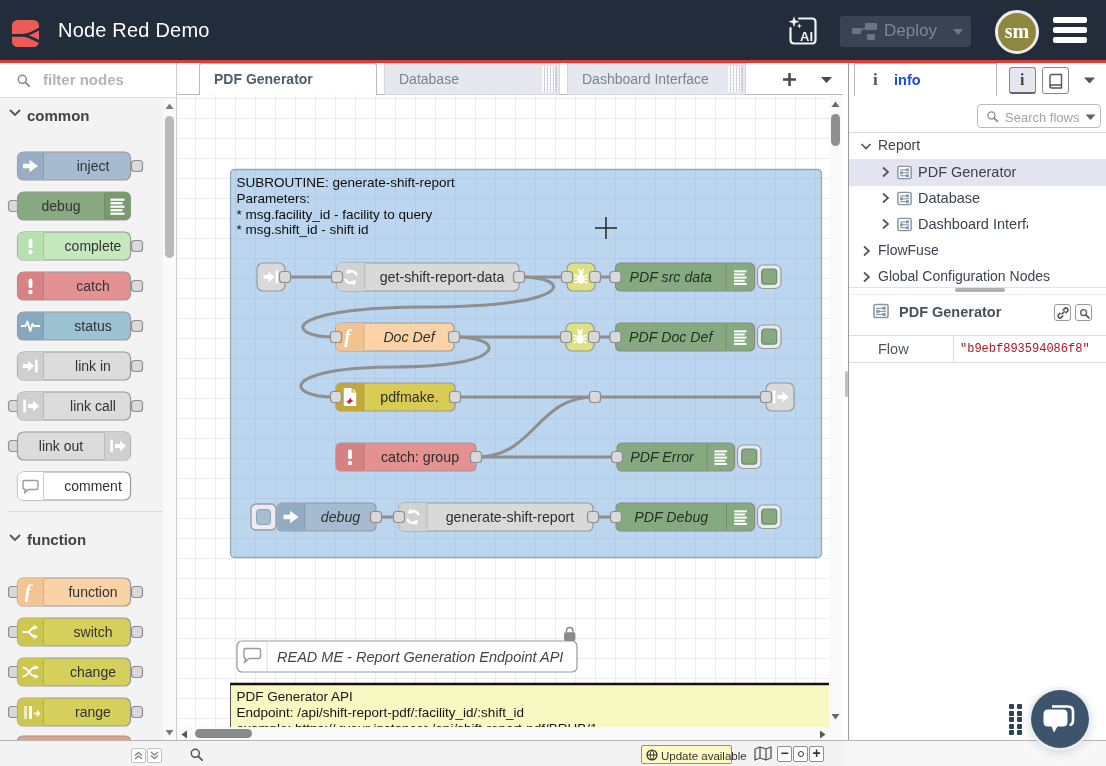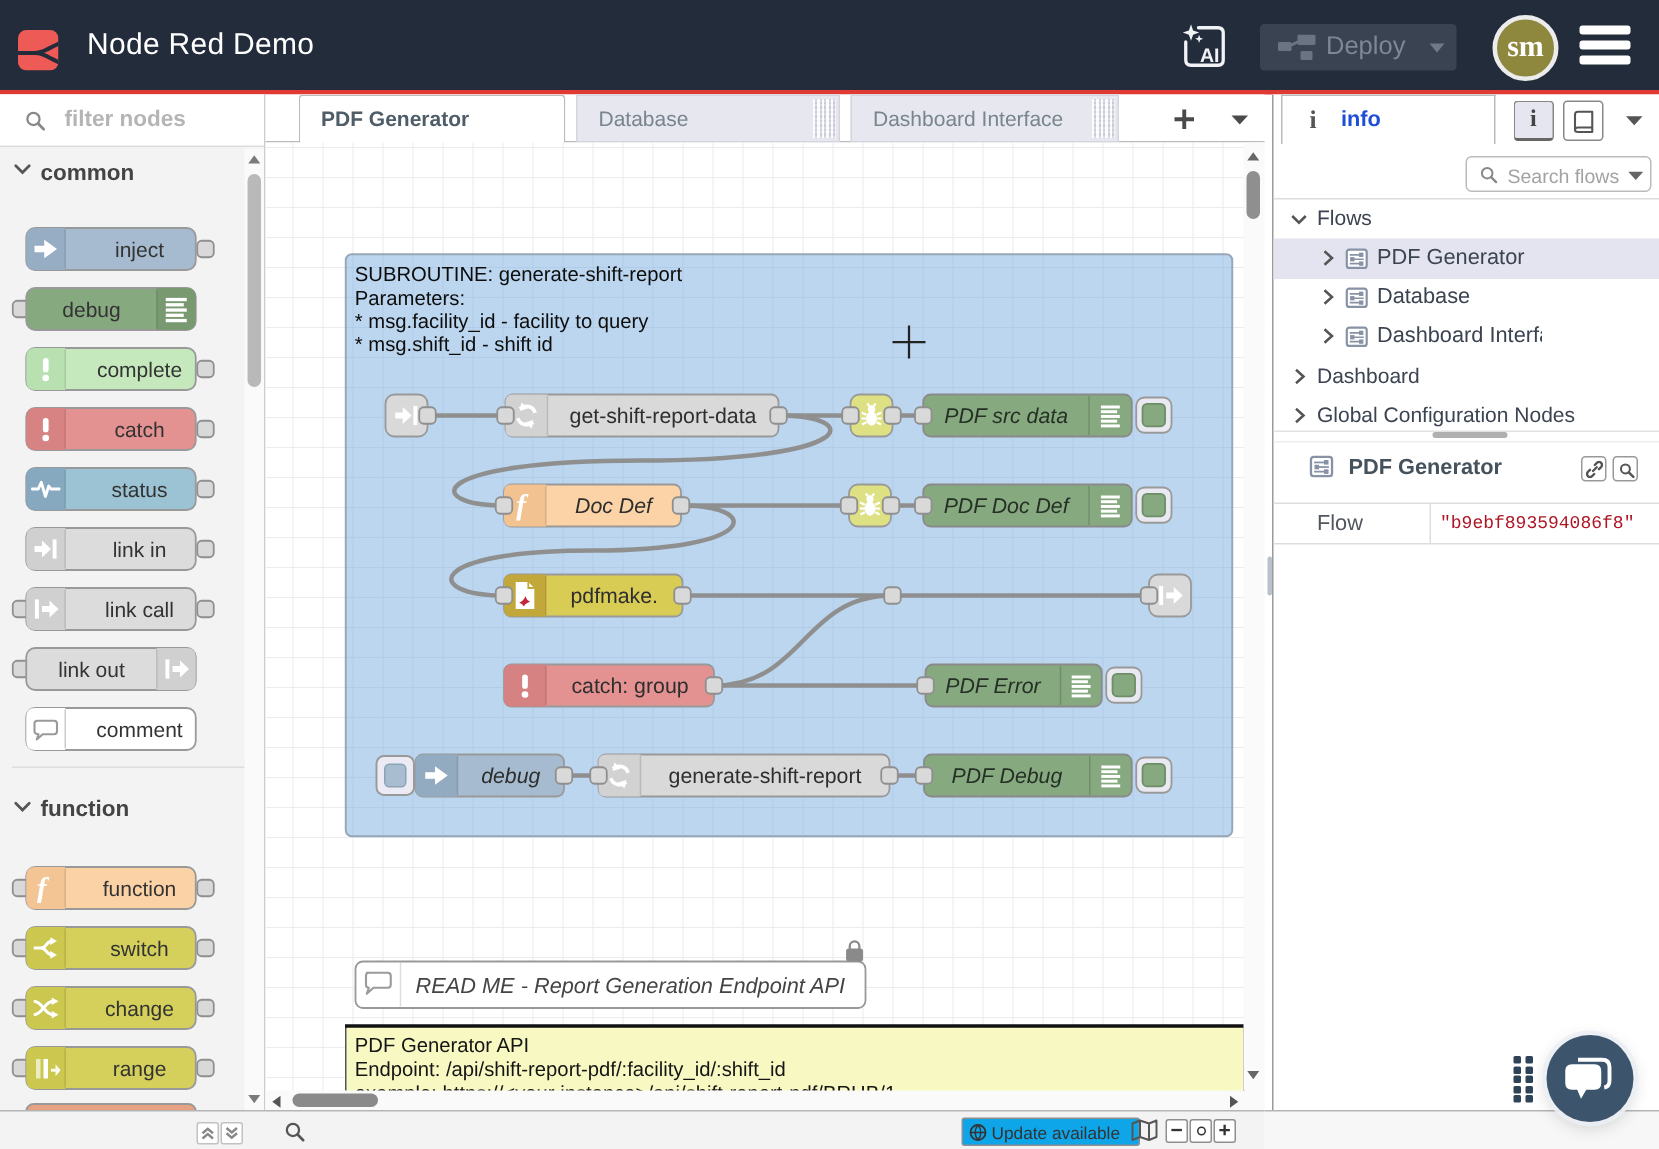--- a/index.html
+++ b/index.html
@@ -479,21 +479,21 @@
   <svg class="abs" style="left:149px;top:9px" width="11" height="11" viewBox="0 0 11 11">
         <g stroke="#888" stroke-width="1.6" fill="none">
           <path d="M2 2 L5.5 5 L9 2"></path>
           <path d="M2 5.5 L5.5 8.5 L9 5.5"></path>
         </g>
       </svg>
   <svg class="abs" style="left:189px;top:6px" width="15" height="15" viewBox="0 0 20 20">
         <circle cx="8.4" cy="8.4" r="5.4" fill="none" stroke="#555" stroke-width="2"></circle>
         <path d="M12.5 12.5 L17.5 17.5" stroke="#555" stroke-width="2.4" stroke-linecap="round"></path>
       </svg>
-  <div class="abs" style="left:641px;top:4px;width:119px;height:19px;background:#0ea5e9;border:1px solid #8f8f8f;border-radius:2px">
+  <div class="abs" style="left:641px;top:4px;width:91px;height:19px;background:#fef9c3;border:1px solid #8f8f8f;border-radius:2px">
     <svg class="abs" style="left:4px;top:3px" width="12" height="12" viewBox="0 0 12 12">
           <circle cx="6" cy="6" r="5" fill="none" stroke="#333" stroke-width="1.2"></circle>
           <path d="M1 6 h10 M6 1 a7.5 7.5 0 0 1 0 10 M6 1 a7.5 7.5 0 0 0 0 10" fill="none" stroke="#333" stroke-width="1"></path>
         </svg>
     <span class="abs" style="left:19px;top:4px;font-size:11.5px;color:#333;white-space:nowrap">Update available</span>
   </div>
   <svg class="abs" style="left:754px;top:5px" width="18" height="15" viewBox="0 0 18 15">
         <path d="M1 3 L6 1 L12 3 L17 1 V12 L12 14 L6 12 L1 14 Z M6 1 V12 M12 3 V14" fill="none" stroke="#555" stroke-width="1.3" stroke-linejoin="round"></path>
       </svg>
   <div class="abs" style="left:777px;top:5px;width:15px;height:16px;background:#fff;border:1px solid #8f8f8f;border-radius:2px;font-size:14px;font-weight:bold;color:#333;text-align:center;line-height:13px">−</div>
@@ -528,21 +528,21 @@
     <span class="abs" style="left:27px;top:5px;font-size:13px;color:#a2a2a2">Search flows</span>
     <svg class="abs" style="left:107px;top:9px" width="11" height="7" viewBox="0 0 11 7">
           <path d="M0.5 0.5 L5.5 6 L10.5 0.5 z" fill="#666"></path>
         </svg>
   </div>
   <div class="abs" style="left:0;top:69px;width:258px;border-top:1px solid #ddd"></div>
 
   <svg class="abs" style="left:11px;top:78px" width="12" height="11" viewBox="0 0 12 11">
         <path d="M1.5 3 L6 7.5 L10.5 3" stroke="#555" stroke-width="1.7" fill="none"></path>
       </svg>
-  <span class="abs" style="left:29px;top:74px;font-size:14px;color:#3b4450">Flows</span>
+  <span class="abs" style="left:29px;top:74px;font-size:14px;color:#3b4450">Report</span>
   <div class="abs" style="left:0;top:95.5px;width:258px;height:27px;background:#e4e4f0"></div>
   <svg class="abs" style="left:31px;top:103px" width="11" height="12" viewBox="0 0 11 12">
         <path d="M3 1.5 L8 6 L3 10.5" stroke="#555" stroke-width="1.7" fill="none"></path>
       </svg>
   <svg class="abs" style="left:47px;top:101px" width="17" height="17">
         <use href="#i-flow"></use>
       </svg>
   <span class="abs" style="left:69px;top:101px;font-size:14.5px;color:#3b4450">PDF Generator</span>
   <svg class="abs" style="left:31px;top:129px" width="11" height="12" viewBox="0 0 11 12">
         <path d="M3 1.5 L8 6 L3 10.5" stroke="#555" stroke-width="1.7" fill="none"></path>
@@ -554,21 +554,21 @@
   <svg class="abs" style="left:31px;top:155px" width="11" height="12" viewBox="0 0 11 12">
         <path d="M3 1.5 L8 6 L3 10.5" stroke="#555" stroke-width="1.7" fill="none"></path>
       </svg>
   <svg class="abs" style="left:47px;top:153px" width="17" height="17">
         <use href="#i-flow"></use>
       </svg>
   <span class="abs" style="left:69px;top:153px;font-size:14.5px;color:#3b4450;width:110px;overflow:hidden;white-space:nowrap;display:inline-block">Dashboard Interface</span>
   <svg class="abs" style="left:12px;top:182px" width="11" height="12" viewBox="0 0 11 12">
         <path d="M3 1.5 L8 6 L3 10.5" stroke="#555" stroke-width="1.7" fill="none"></path>
       </svg>
-  <span class="abs" style="left:29px;top:179px;font-size:14px;color:#3b4450">Dashboard</span>
+  <span class="abs" style="left:29px;top:179px;font-size:14px;color:#3b4450">FlowFuse</span>
   <svg class="abs" style="left:12px;top:208px" width="11" height="12" viewBox="0 0 11 12">
         <path d="M3 1.5 L8 6 L3 10.5" stroke="#555" stroke-width="1.7" fill="none"></path>
       </svg>
   <span class="abs" style="left:29px;top:205px;font-size:14px;color:#3b4450">Global Configuration Nodes</span>
   <div class="abs" style="left:0;top:224px;width:258px;border-top:1px solid #e2e2e2"></div>
   <div class="abs" style="left:106px;top:224.5px;width:50px;height:4px;background:#b0b0b0;border-radius:2px"></div>
   <div class="abs" style="left:0;top:230.5px;width:258px;border-top:1px solid #eee"></div>
 
   <svg class="abs" style="left:23px;top:239px" width="18" height="18">
         <use href="#i-flow"></use>

